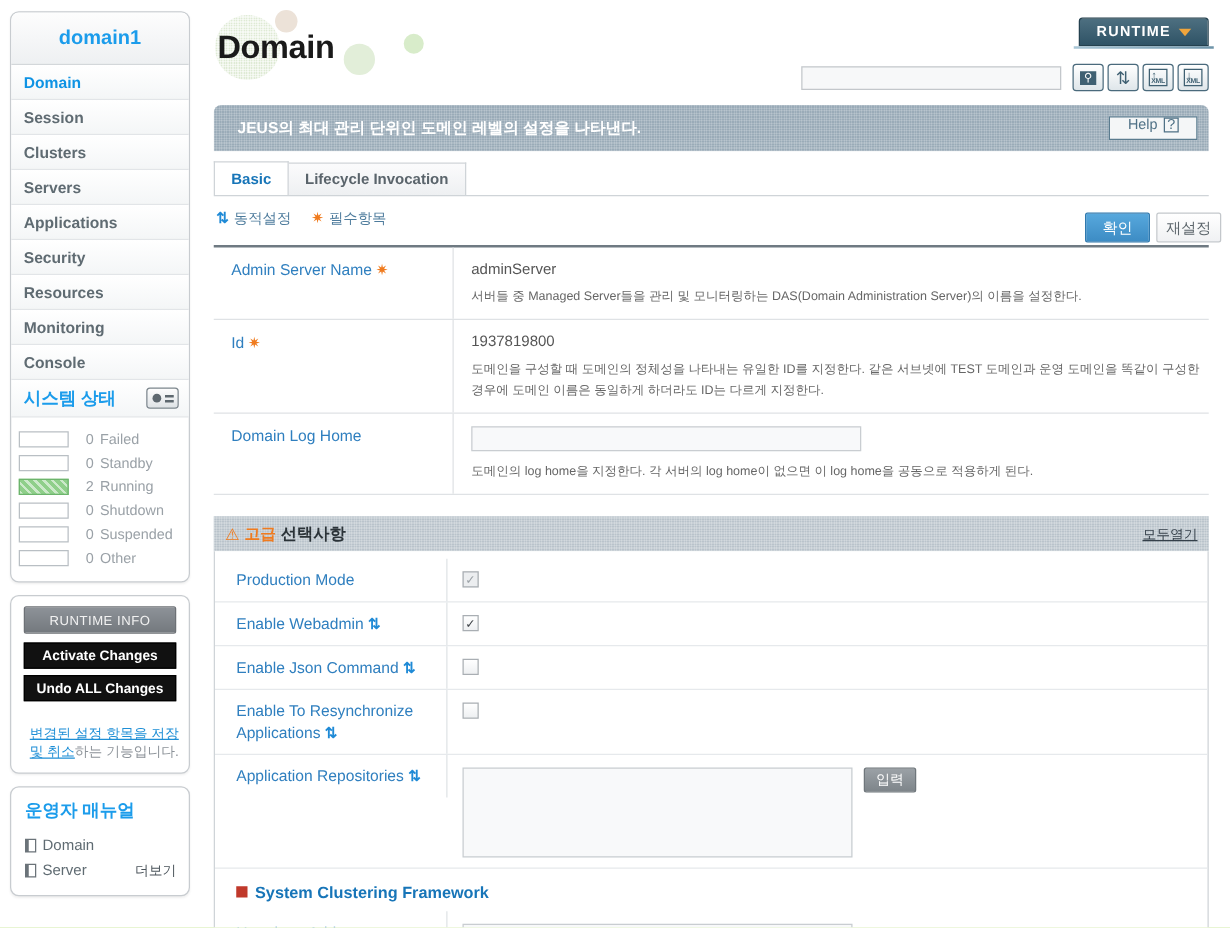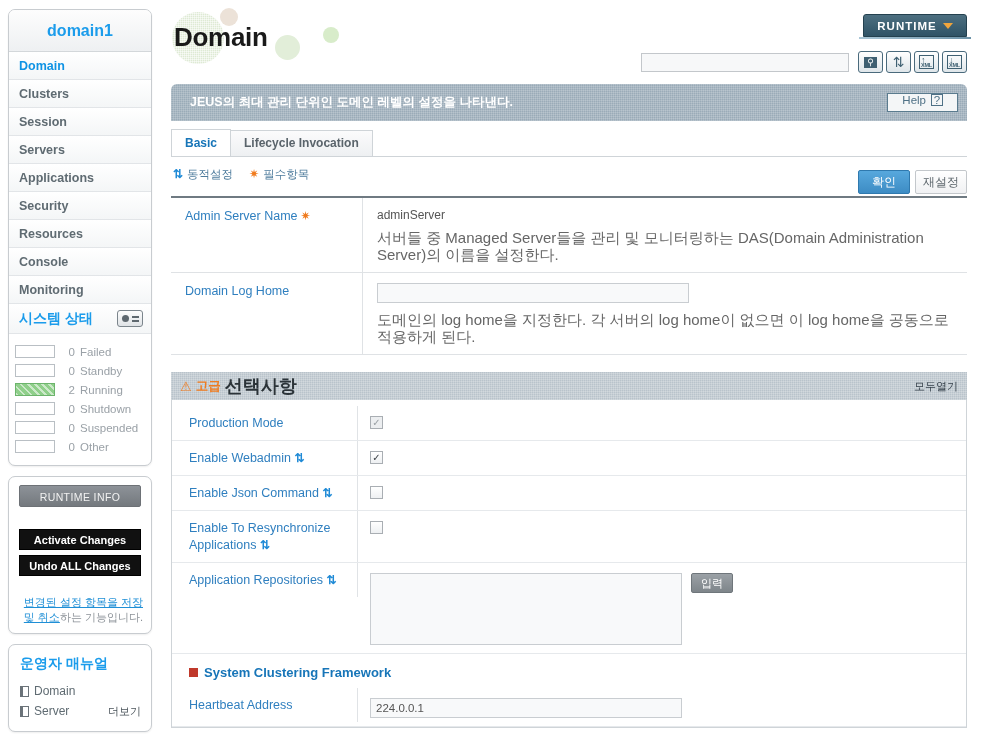--- a/index.html
+++ b/index.html
@@ -89,21 +89,21 @@
   }
   .status-count { color:#9aa1a7; font-size:11.5px; width:11px; text-align:right; margin-right:5px;}
   .status-name { color:#9aa1a7; font-size:11.5px; }
 
   .btn-block { padding: 8px 10px 10px 10px; }
   .btn-runtime {
     display:block; width:100%; height:22px; line-height:22px;
     text-align:center; font-size:10.5px; letter-spacing:.4px;
     color:#f2f2f2; background: linear-gradient(to bottom,#8d9298,#74797e);
     border:1px solid #6d7176; border-radius:2px;
-    margin-bottom:22px; cursor:pointer;
+    margin-bottom:7px; cursor:pointer;
   }
   .btn-dark {
     display:block; width:100%; height:21px; line-height:21px;
     text-align:center; font-size:11px; font-weight:bold;
     color:#fff; background:#111; border:1px solid #000;
     margin-bottom:5px; cursor:pointer;
   }
   .change-note {
     font-size:11px; line-height:15px; text-align:right;
     color:#8c9298; padding: 4px 8px 8px 8px;
@@ -237,21 +237,21 @@
   }
 
   .legend-row {
     display:flex; align-items:center; gap:16px;
     margin: 8px 0 0 13px; height: 18px;
   }
   .legend-item { display:flex; align-items:center; gap:4px; font-size:11.5px; color:#4d7b9c; }
   .ico-dyn { color:#1f8ad6; font-size:12px; font-weight:bold; line-height:1; }
   .ico-req { color:#f07b1e; font-size:12px; line-height:1; }
 
-  .action-btns { position:absolute; right:17px; top:170px; display:flex; gap:5px; }
+  .action-btns { position:absolute; right:7px; top:170px; display:flex; gap:5px; }
   .btn-ok {
     width:52px; height:24px; line-height:22px; text-align:center;
     color:#fff; font-size:12px;
     background: linear-gradient(to bottom,#57a8dd,#3d8cc4);
     border:1px solid #2f79ae; border-radius:2px; cursor:pointer;
   }
   .btn-reset {
     width:52px; height:24px; line-height:22px; text-align:center;
     color:#5d666c; font-size:12px;
     background: linear-gradient(to bottom,#ffffff,#f0f1f3);
@@ -264,41 +264,41 @@
   .frow { display:flex; border-bottom:1px solid #dfe2e5; min-height: 36px; }
   .flabel {
     width: 192px; flex: none;
     padding: 11px 0 9px 14px;
     font-size:12.5px; color:#2f7fbf;
     border-right:1px solid #dfe2e5;
   }
   .flabel .ico-req { margin-left:3px; }
   .fval { flex:1; padding: 10px 0 9px 14px; }
   .fval-main { font-size:12px; color:#555; margin-bottom:7px; }
-  .fdesc { font-size:15px; color:#666; line-height:17px; }
+  .fdesc { font-size:10px; color:#666; line-height:17px; }
   .finput {
     width: 312px; height:20px;
     border:1px solid #c9cdd1; background:#f8f9fa;
     font-size:11.5px; color:#555; padding:0 5px;
     margin-bottom:8px;
   }
 
   .adv-head {
     margin: 17px 17px 0 11px; height: 28px;
     background-color:#b9c3cb;
     background-image: repeating-linear-gradient(0deg, rgba(255,255,255,.2) 0 1px, rgba(255,255,255,0) 1px 2px),
                       repeating-linear-gradient(90deg, rgba(255,255,255,.2) 0 1px, rgba(255,255,255,0) 1px 2px);
     display:flex; align-items:center; justify-content:space-between;
     padding: 0 9px 0 9px;
   }
   .adv-left { display:flex; align-items:center; gap:4px; }
   .adv-bulb { color:#f07b1e; font-size:13px; line-height:1; }
   .adv-kw { color:#f07b1e; font-size:12.5px; font-weight:bold; }
-  .adv-rest { color:#2b3338; font-size:18px; font-weight:bold; }
-  .adv-openall { font-size:11px; color:#35404a; cursor:pointer; }
+  .adv-rest { color:#2b3338; font-size:13px; font-weight:bold; }
+  .adv-openall { font-size:11px; color:#35404a; text-decoration:underline; cursor:pointer; }
 
   .adv-box { margin: 0 17px 0 11px; border:1px solid #cfd4d8; border-top:none; background:#fff; padding: 6px 0 0 0; }
   .crow { display:flex; align-items:flex-start; border-bottom:1px solid #e6e9ec; min-height:33px; }
   .clabel {
     width: 186px; flex:none; padding: 9px 0 8px 17px;
     font-size:12.5px; color:#2f7fbf; line-height:17px;
     border-right:1px solid #e0e3e6;
   }
   .cval { flex:1; padding: 10px 0 8px 12px; display:flex; align-items:flex-start; gap:9px; }
   .cbox {
@@ -332,28 +332,28 @@
 </head>
 <body>
 
 <div class="page">
 
   <div class="sidebar">
 
     <div class="side-card">
       <div class="domain-title">domain1</div>
       <div class="nav-item active">Domain</div>
+      <div class="nav-item">Session</div>
       <div class="nav-item">Clusters</div>
-      <div class="nav-item">Session</div>
       <div class="nav-item">Servers</div>
       <div class="nav-item">Applications</div>
       <div class="nav-item">Security</div>
       <div class="nav-item">Resources</div>
+      <div class="nav-item">Monitoring</div>
       <div class="nav-item">Console</div>
-      <div class="nav-item">Monitoring</div>
 
       <div class="status-head">
         <div class="status-head-label">시스템 상태</div>
         <div class="monitor-ico"></div>
       </div>
       <div class="status-body">
         <div class="status-row">
           <div class="status-bar"></div>
           <div class="status-count">0</div>
           <div class="status-name">Failed</div>
@@ -481,20 +481,27 @@
       <div class="form-table">
 
         <div class="frow">
           <div class="flabel"><span>Admin Server Name</span><span class="ico-req">✷</span></div>
           <div class="fval">
             <div class="fval-main">adminServer</div>
             <div class="fdesc">서버들 중 Managed Server들을 관리 및 모니터링하는 DAS(Domain Administration Server)의 이름을 설정한다.</div>
           </div>
         </div>
 
+        <div class="frow">
+          <div class="flabel"><span>Id</span><span class="ico-req">✷</span></div>
+          <div class="fval">
+            <div class="fval-main">1937819800</div>
+            <div class="fdesc">도메인을 구성할 때 도메인의 정체성을 나타내는 유일한 ID를 지정한다. 같은 서브넷에 TEST 도메인과 운영 도메인을 똑같이 구성한 경우에 도메인 이름은 동일하게 하더라도 ID는 다르게 지정한다.</div>
+          </div>
+        </div>
 
         <div class="frow">
           <div class="flabel"><span>Domain Log Home</span></div>
           <div class="fval">
             <input class="finput" type="text" value="" style="">
             <div class="fdesc">도메인의 log home을 지정한다. 각 서버의 log home이 없으면 이 log home을 공동으로 적용하게 된다.</div>
           </div>
         </div>
 
       </div>

